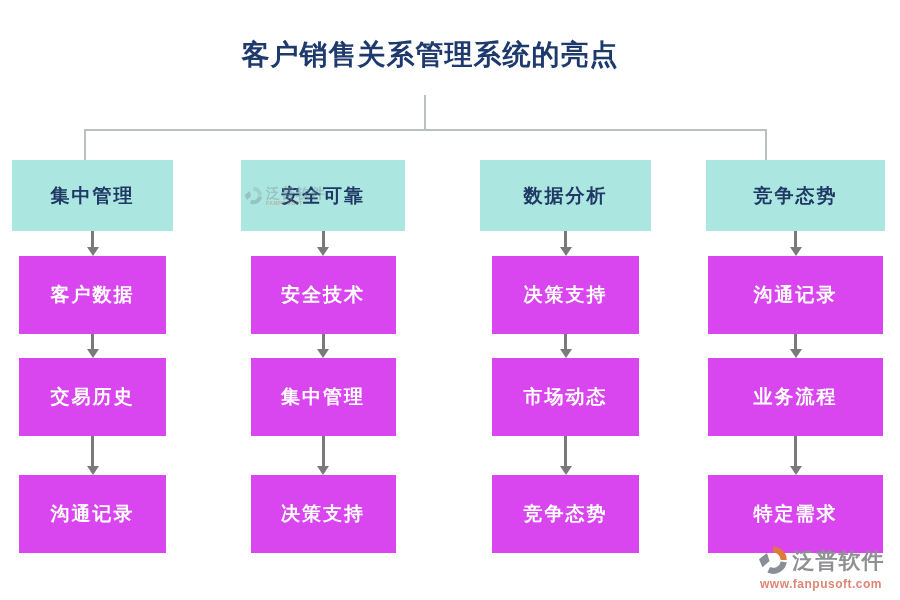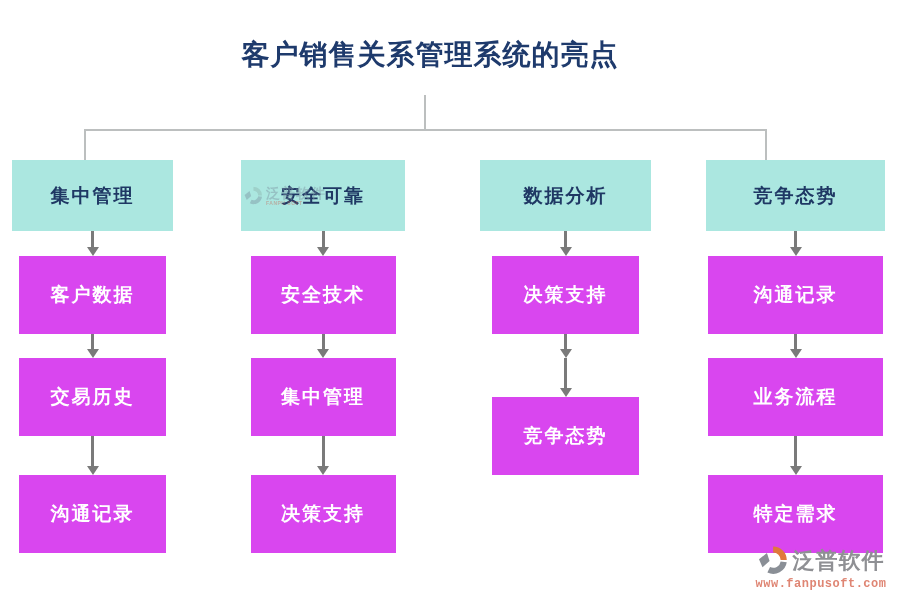--- a/index.html
+++ b/index.html
@@ -73,21 +73,21 @@
   .footer-logo{
     position:absolute;left:750px;top:546px;width:142px;
     display:flex;flex-direction:column;align-items:center;line-height:1;
   }
   .footer-logo .brand-row{display:flex;align-items:center;}
   .footer-logo .brand-name{
     font-size:22px;font-weight:bold;color:#8f9094;letter-spacing:1px;margin-left:3px;
   }
   .footer-logo .site-url{
     font-size:12px;font-weight:bold;color:#df8573;margin-top:2px;
-    font-family:Liberation Mono, monospace;letter-spacing:.5px;
+    font-family:Liberation Sans, sans-serif;letter-spacing:.5px;
   }
 </style>
 </head>
 <body>
 
 <div class="stage">
 
   <div class="title">客户销售关系管理系统的亮点</div>
 
   <div class="cline v-center"></div>
@@ -150,20 +150,21 @@
     <div class="header-box">数据分析</div>
     <div class="arrow g1">
         <div class="stem"></div>
         <div class="head"></div>
       </div>
     <div class="item-box">决策支持</div>
     <div class="arrow g2">
         <div class="stem"></div>
         <div class="head"></div>
       </div>
+    <div class="item-box">市场动态</div>
     <div class="arrow g3">
         <div class="stem"></div>
         <div class="head"></div>
       </div>
     <div class="item-box">竞争态势</div>
   </div>
 
   <div class="column c4">
     <div class="header-box">竞争态势</div>
     <div class="arrow g1">

